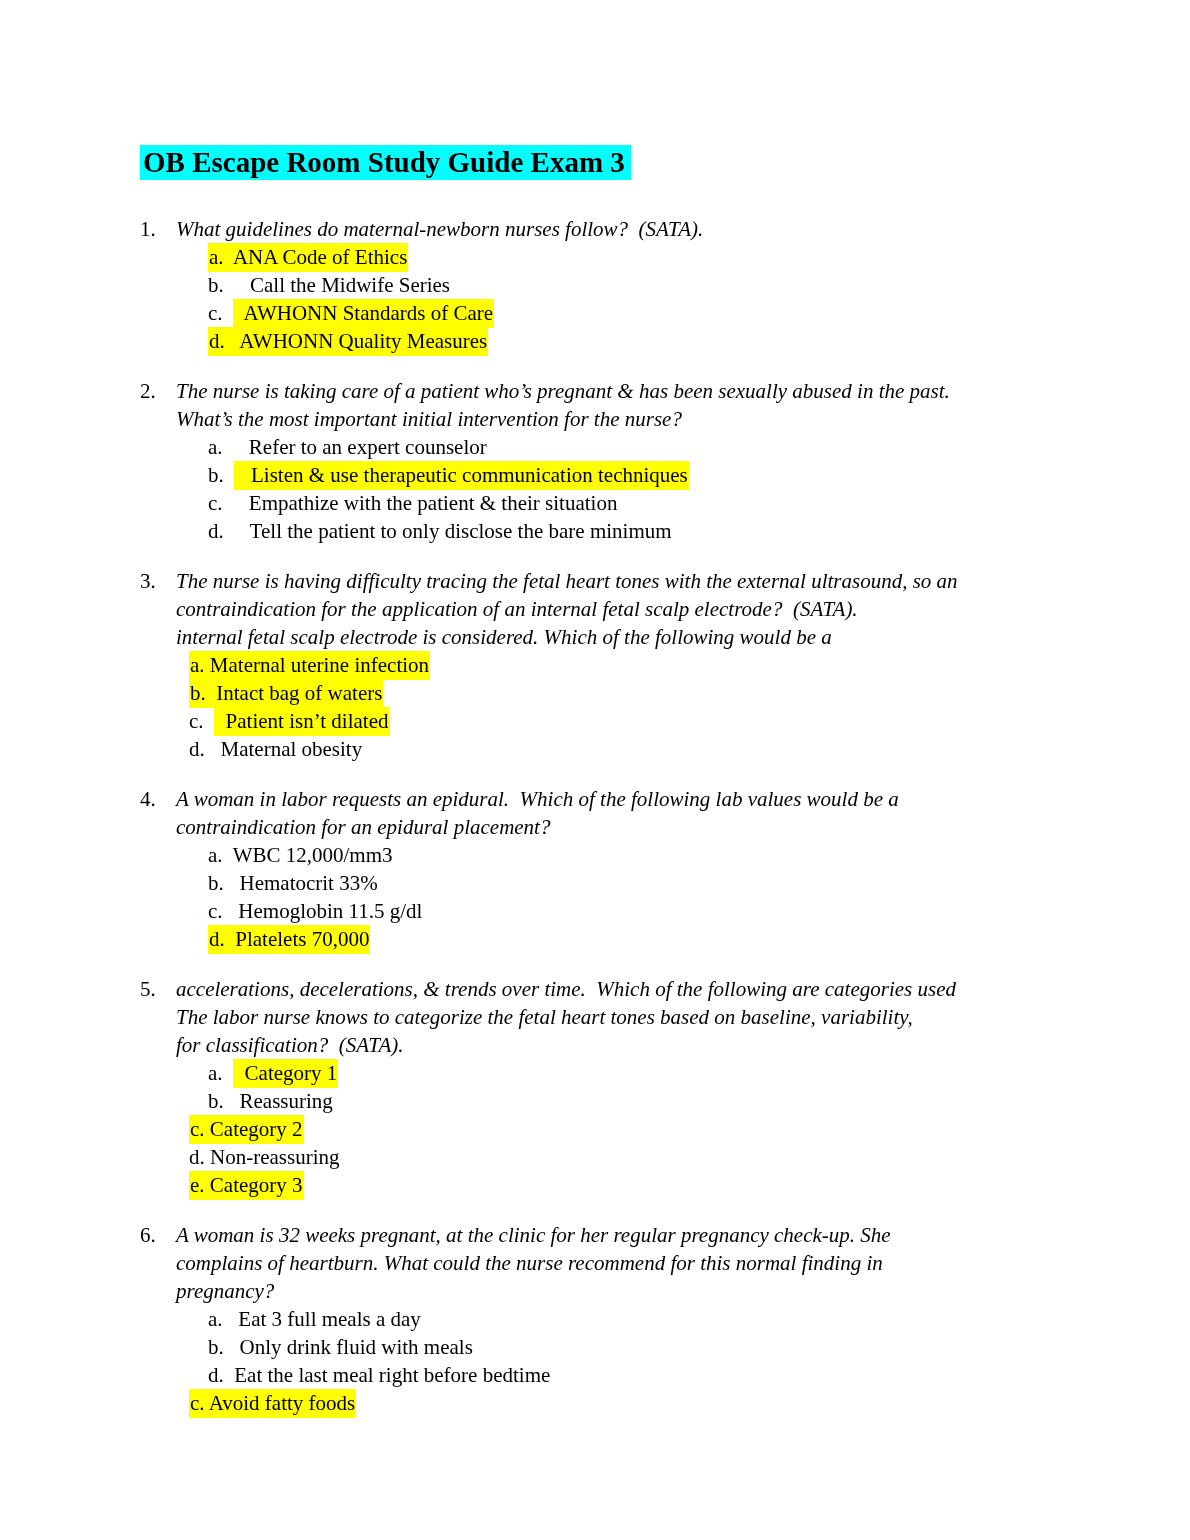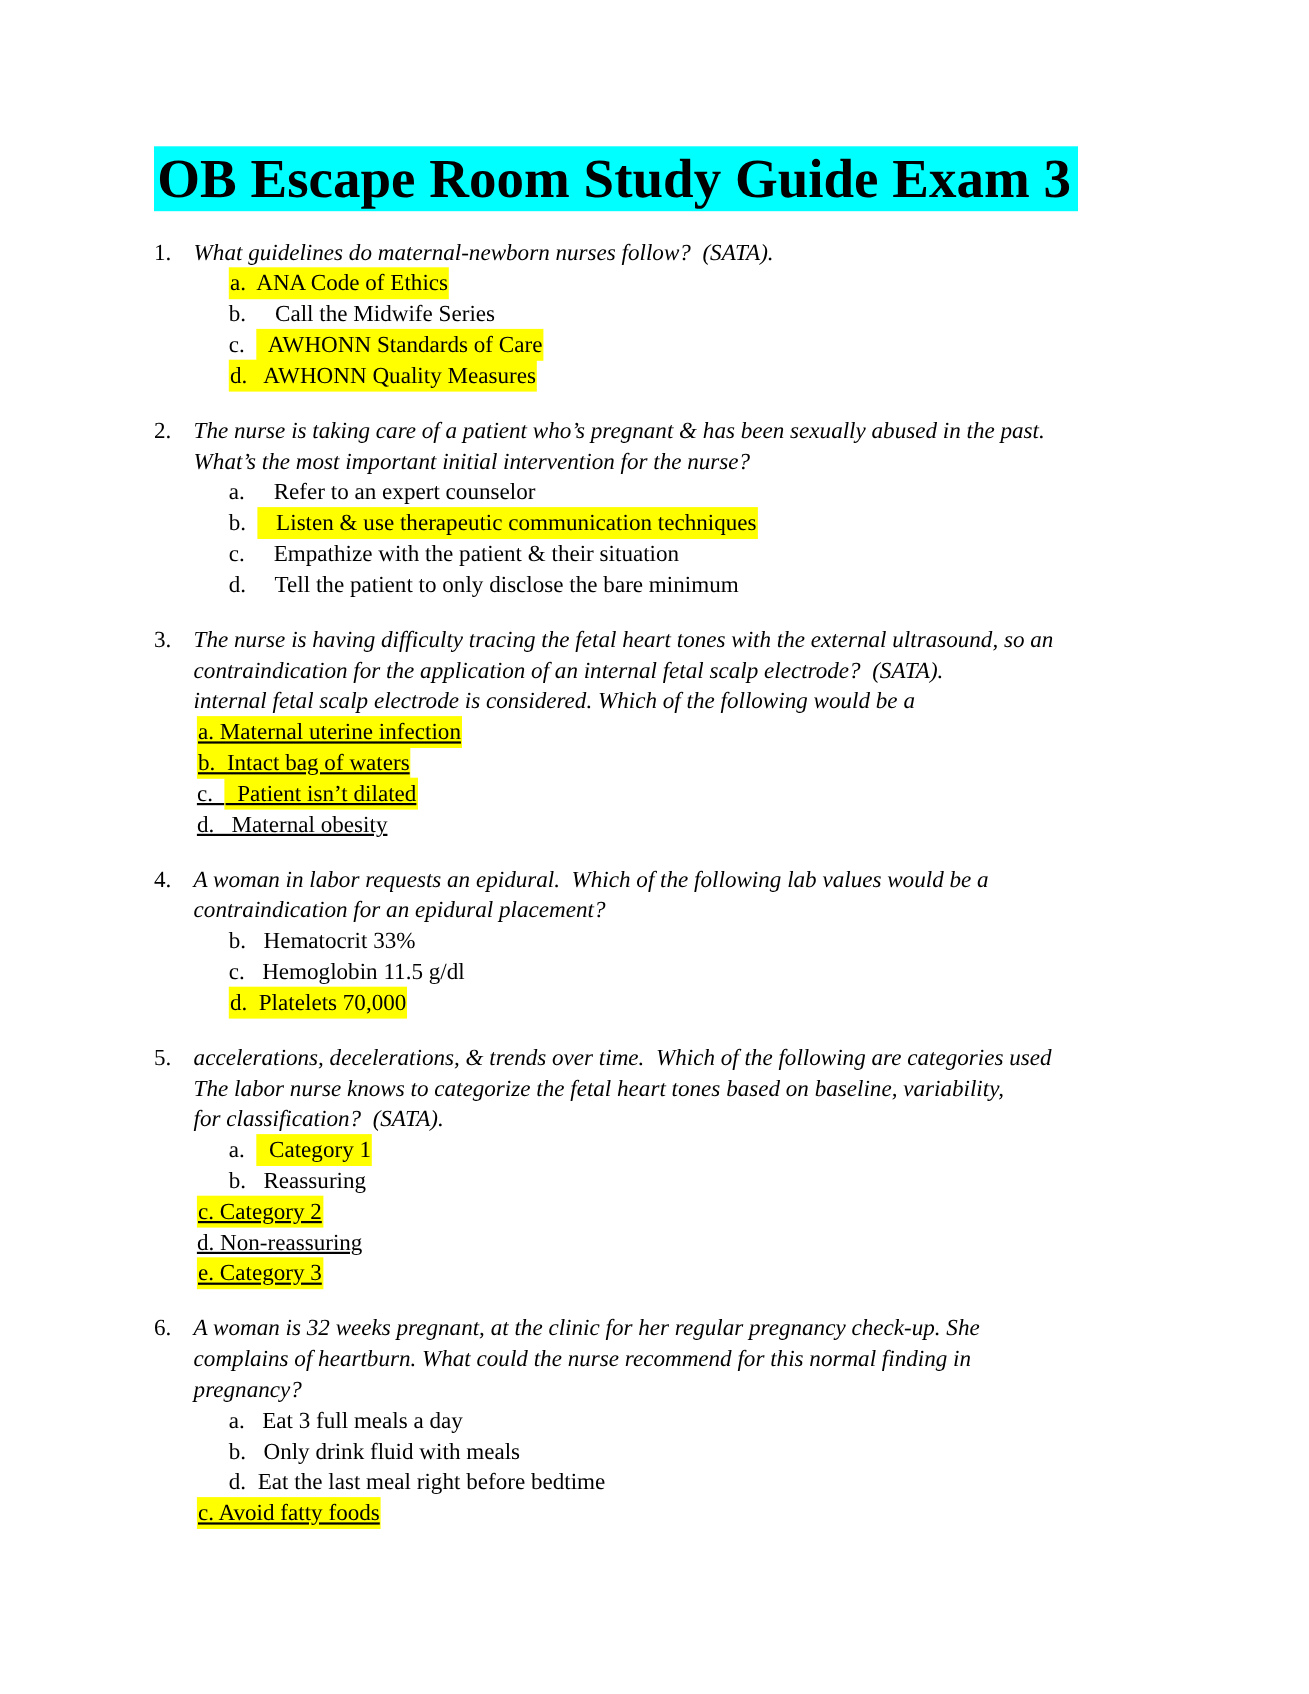--- a/index.html
+++ b/index.html
@@ -8,21 +8,21 @@
     width: 1190px;
     height: 1540px;
     box-sizing: border-box;
     padding: 138px 128px 0 140px;
     background: #ffffff;
     font-family: "Liberation Serif", "DejaVu Serif", serif;
     color: #000000;
     overflow: hidden;
   }
   h1.doc-title {
-    font-size: 50px;
+    font-size: 29px;
     line-height: 48px;
     font-weight: bold;
     margin: 0 0 29px 0;
     letter-spacing: 0px;
   }
   .hl-title {
     background: var(--hl-title, #00ffff);
     padding: 1px 6px 2px 3px;
   }
   .question {
@@ -38,21 +38,21 @@
     top: 0;
   }
   .q-line {
     white-space: pre-wrap;
     font-style: italic;
   }
   .option {
     white-space: pre-wrap;
   }
   .opt-normal { margin-left: 32px; }
-  .opt-out    { margin-left: 3px; text-decoration: underline; }
+  .opt-out    { margin-left: 13px; }
   .hl {
     background: var(--hl-answer, #ffff00);
     padding: 2px 1px 3px 1px;
   }
 </style>
 </head>
 <body>
 
 <div class="page">
   <h1 class="doc-title"><span class="hl-title">OB Escape Room Study Guide Exam 3</span></h1>
@@ -81,20 +81,21 @@
         <div class="q-line">internal fetal scalp electrode is considered. Which of the following would be a</div>
         <div class="option opt-out"><span class="hl">a. Maternal uterine infection</span></div>
         <div class="option opt-out"><span class="hl">b.  Intact bag of waters</span></div>
         <div class="option opt-out"><span>c.  </span><span class="hl">  Patient isn’t dilated</span></div>
         <div class="option opt-out">d.   Maternal obesity</div>
       </div>
       <div class="question">
         <span class="q-num">4.</span>
         <div class="q-line">A woman in labor requests an epidural.  Which of the following lab values would be a</div>
         <div class="q-line">contraindication for an epidural placement?</div>
+        <div class="option opt-normal">a.  WBC 12,000/mm3</div>
         <div class="option opt-normal">b.   Hematocrit 33%</div>
         <div class="option opt-normal">c.   Hemoglobin 11.5 g/dl</div>
         <div class="option opt-normal"><span class="hl">d.  Platelets 70,000</span></div>
       </div>
       <div class="question">
         <span class="q-num">5.</span>
         <div class="q-line">accelerations, decelerations, &amp; trends over time.  Which of the following are categories used</div>
         <div class="q-line">The labor nurse knows to categorize the fetal heart tones based on baseline, variability,</div>
         <div class="q-line">for classification?  (SATA).</div>
         <div class="option opt-normal"><span>a.  </span><span class="hl">  Category 1</span></div>

